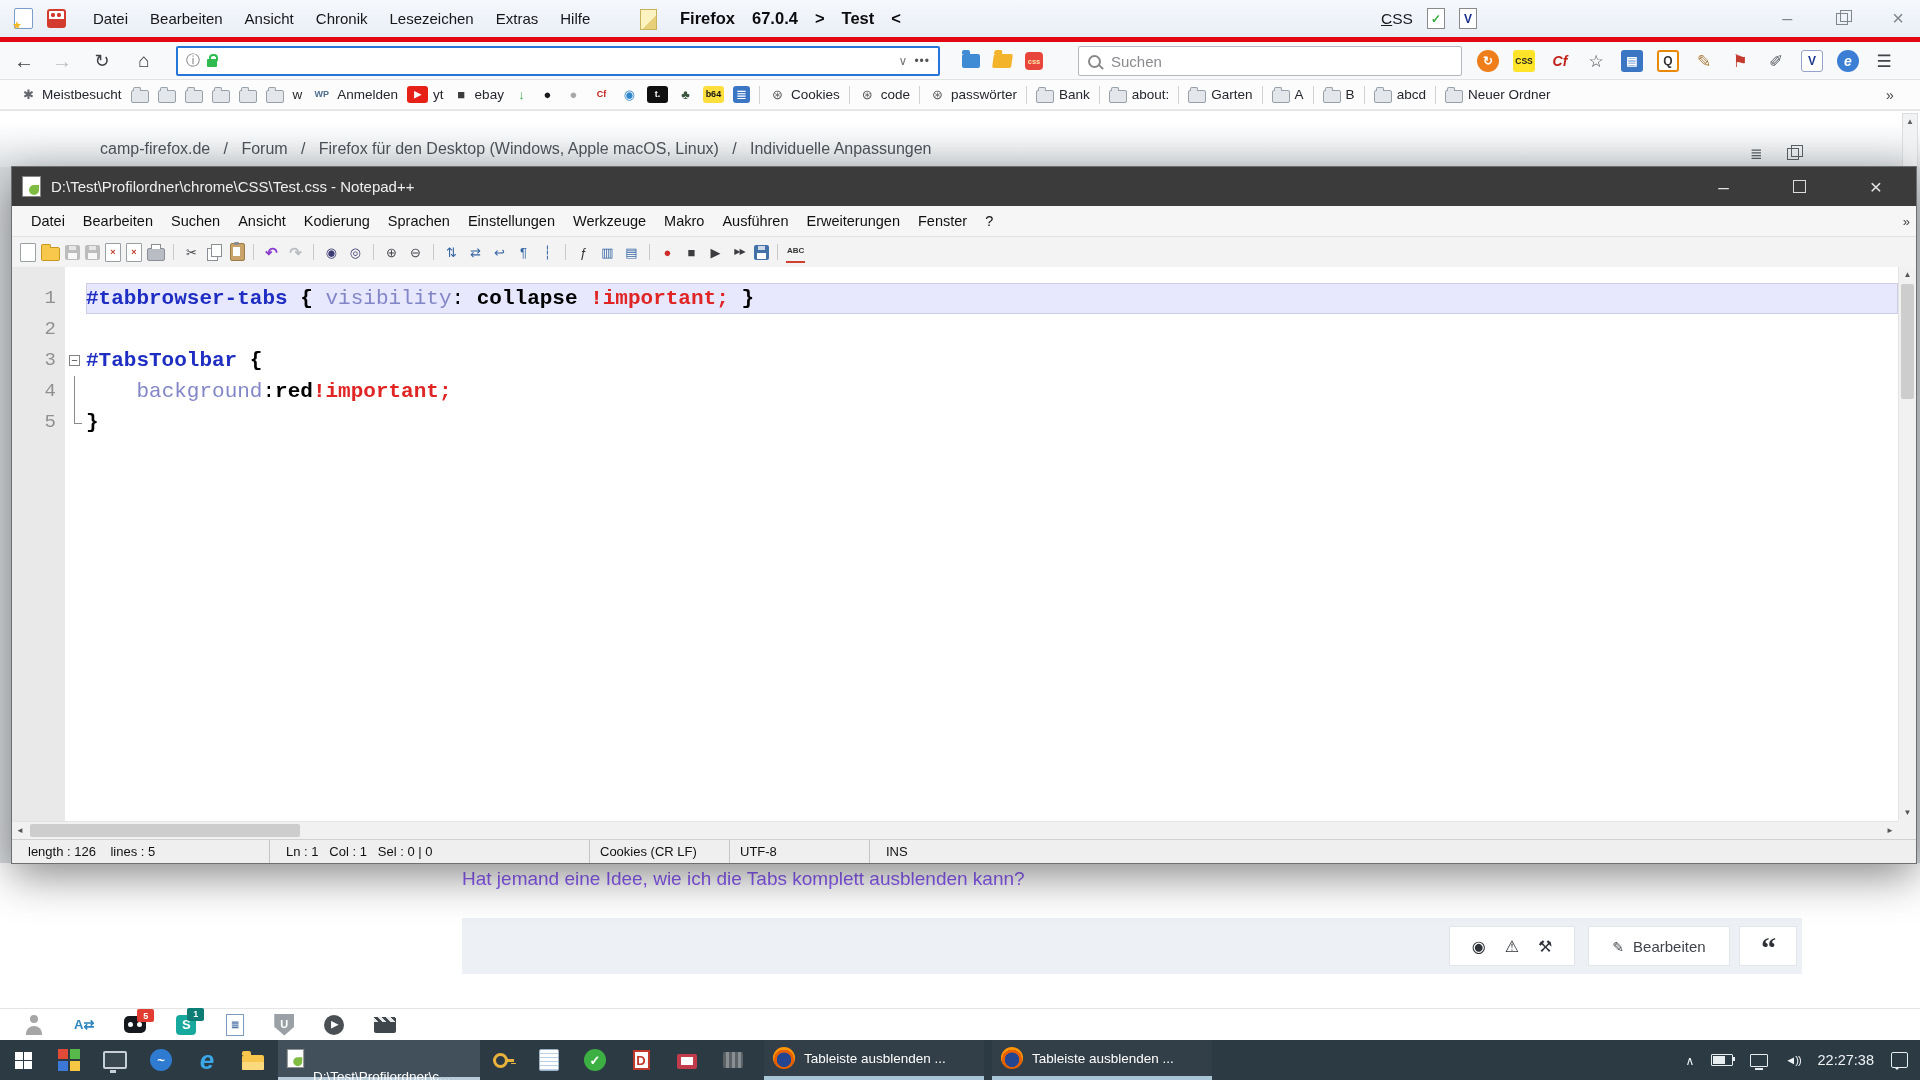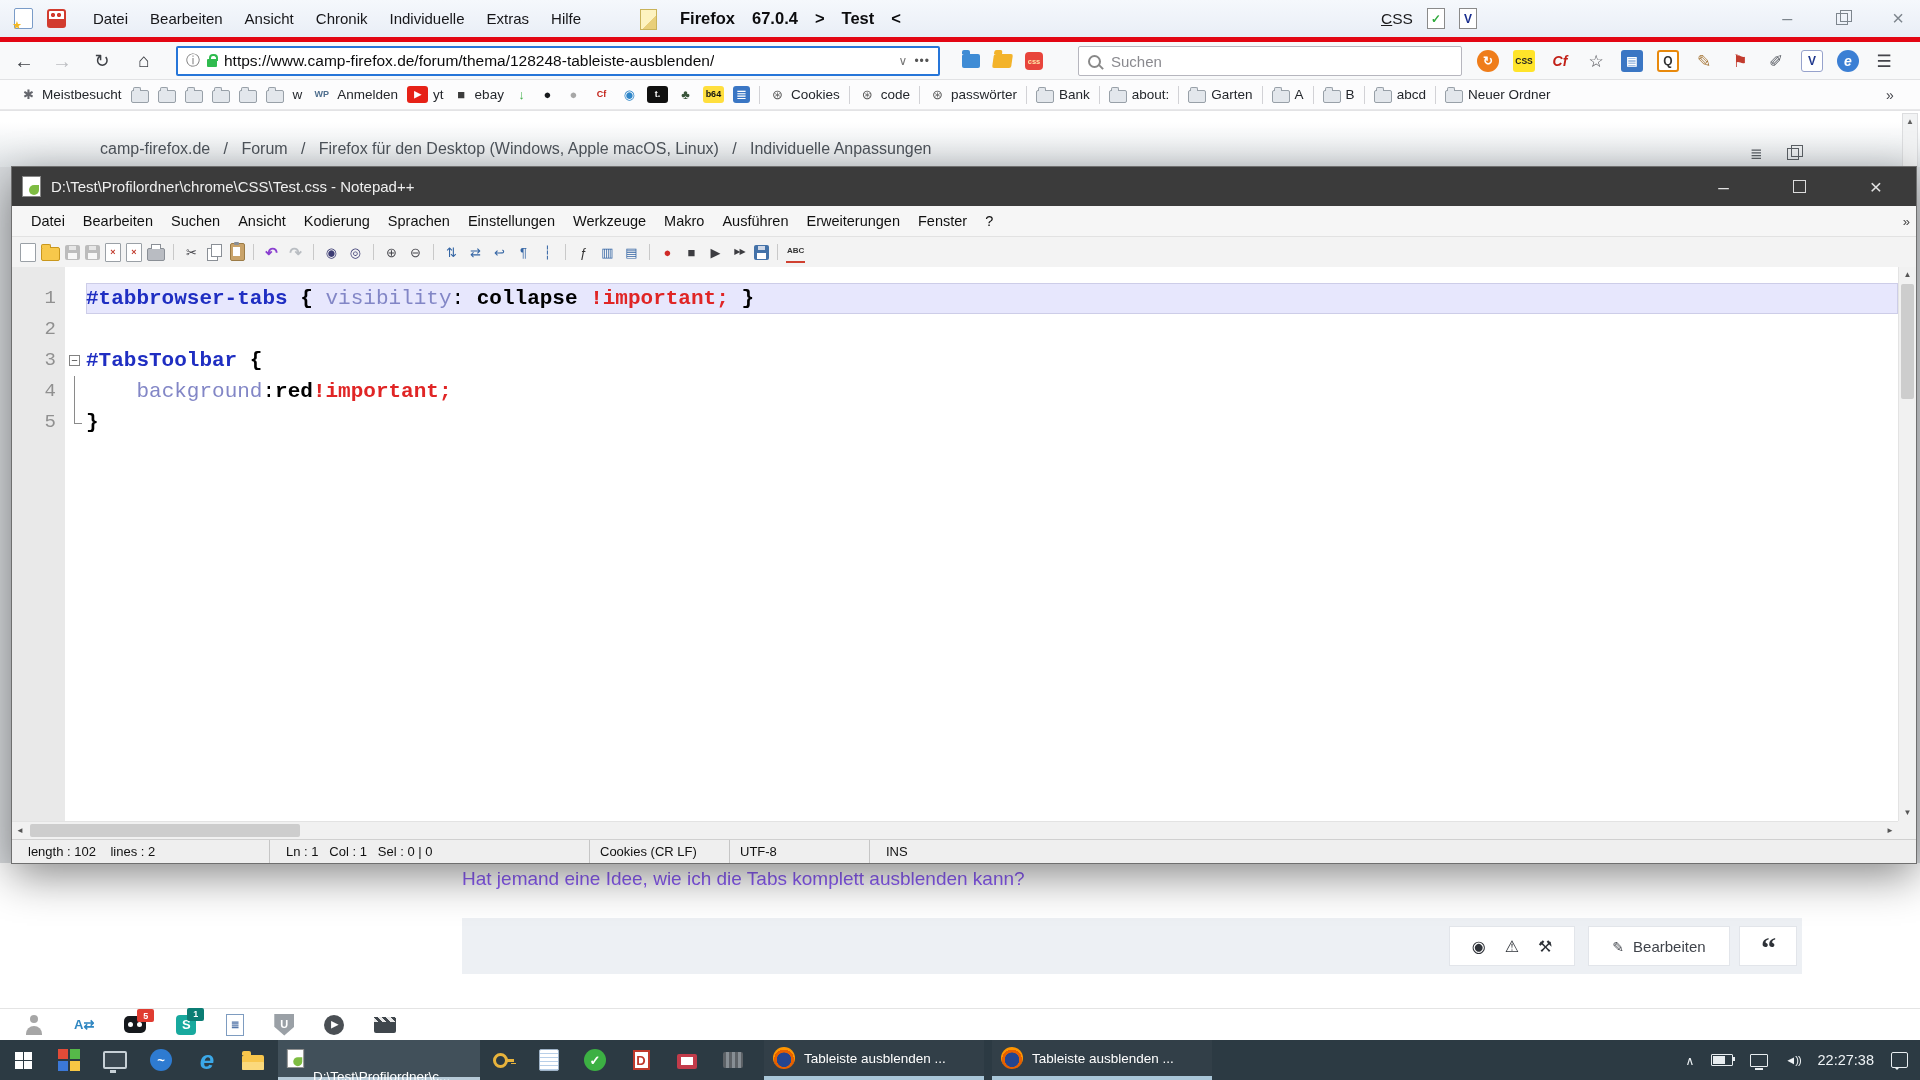--- a/index.html
+++ b/index.html
@@ -272,21 +272,21 @@
     <div class="tb-left">
       <span class="tb-ic1"></span>
       <span class="tb-ic2"></span>
     </div>
     <div class="menus">
 
     <span class="menu-item">Datei</span>
         <span class="menu-item">Bearbeiten</span>
         <span class="menu-item">Ansicht</span>
         <span class="menu-item">Chronik</span>
-        <span class="menu-item">Individuelle</span>
+        <span class="menu-item">Lesezeichen</span>
         <span class="menu-item">Extras</span>
         <span class="menu-item">Hilfe</span>
       </div>
     <span class="note-ic"></span>
     <div class="title-group">
       <span>Firefox</span>
       <span>67.0.4</span>
       <span>&gt;</span>
       <span>Test</span>
       <span>&lt;</span>
@@ -312,21 +312,20 @@
   <div class="redline"></div>
 
   <div class="navbar">
     <span class="nav-btn nb-back"></span>
     <span class="nav-btn nb-fwd"></span>
     <span class="nav-btn nb-reload"></span>
     <span class="nav-btn nb-home"></span>
     <div class="urlbar">
       <span class="info-ic">ⓘ</span>
       <span class="lock-ic"></span>
-      <span class="url-text">https://www.camp-firefox.de/forum/thema/128248-tableiste-ausblenden/</span>
       <span class="url-chevron"></span>
       <span class="url-dots"></span>
     </div>
     <div class="nav-mid-ics">
       <span class="fold-blue"></span>
       <span class="fold-open"></span>
       <span class="css-smiley">css</span>
     </div>
     <div class="searchbar">
       <span class="mag"></span>
@@ -596,21 +595,21 @@
           <span class="arr down">▼</span>
       </div>
       <div class="hscroll">
         <span class="arr left">◄</span>
           <span class="hs-thumb"></span>
           <span class="arr right">►</span>
       </div>
       <div class="sb-corner"></div>
     </div>
     <div class="npp-status">
-      <span class="sf sf2">length : 102    lines : 2</span>
+      <span class="sf sf2">length : 126    lines : 5</span>
       <span class="sf sf3">Ln : 1   Col : 1   Sel : 0 | 0</span>
       <span class="sf sf4">Cookies (CR LF)</span>
       <span class="sf sf5">UTF-8</span>
       <span class="sf sf6">INS</span>
     </div>
   </div>
 
   <div class="addonbar">
 
   <span class="ab-item">

